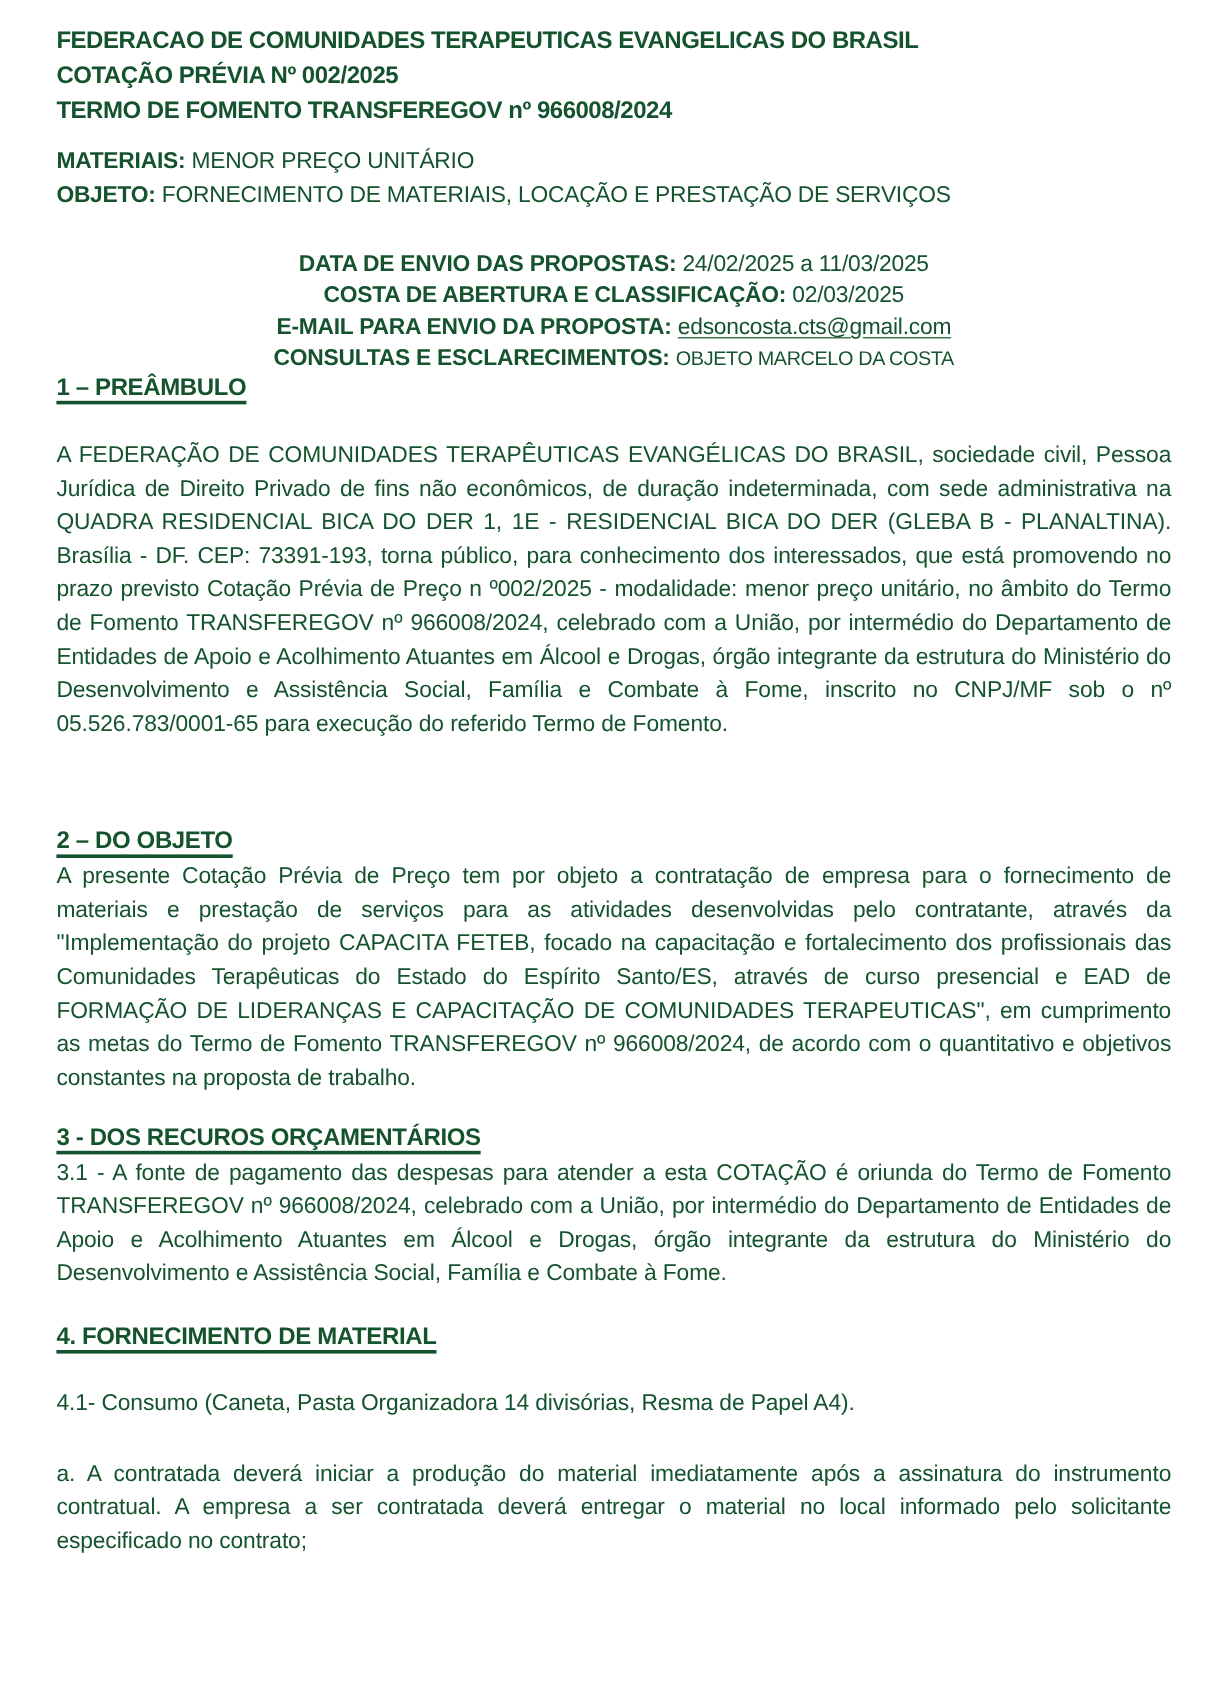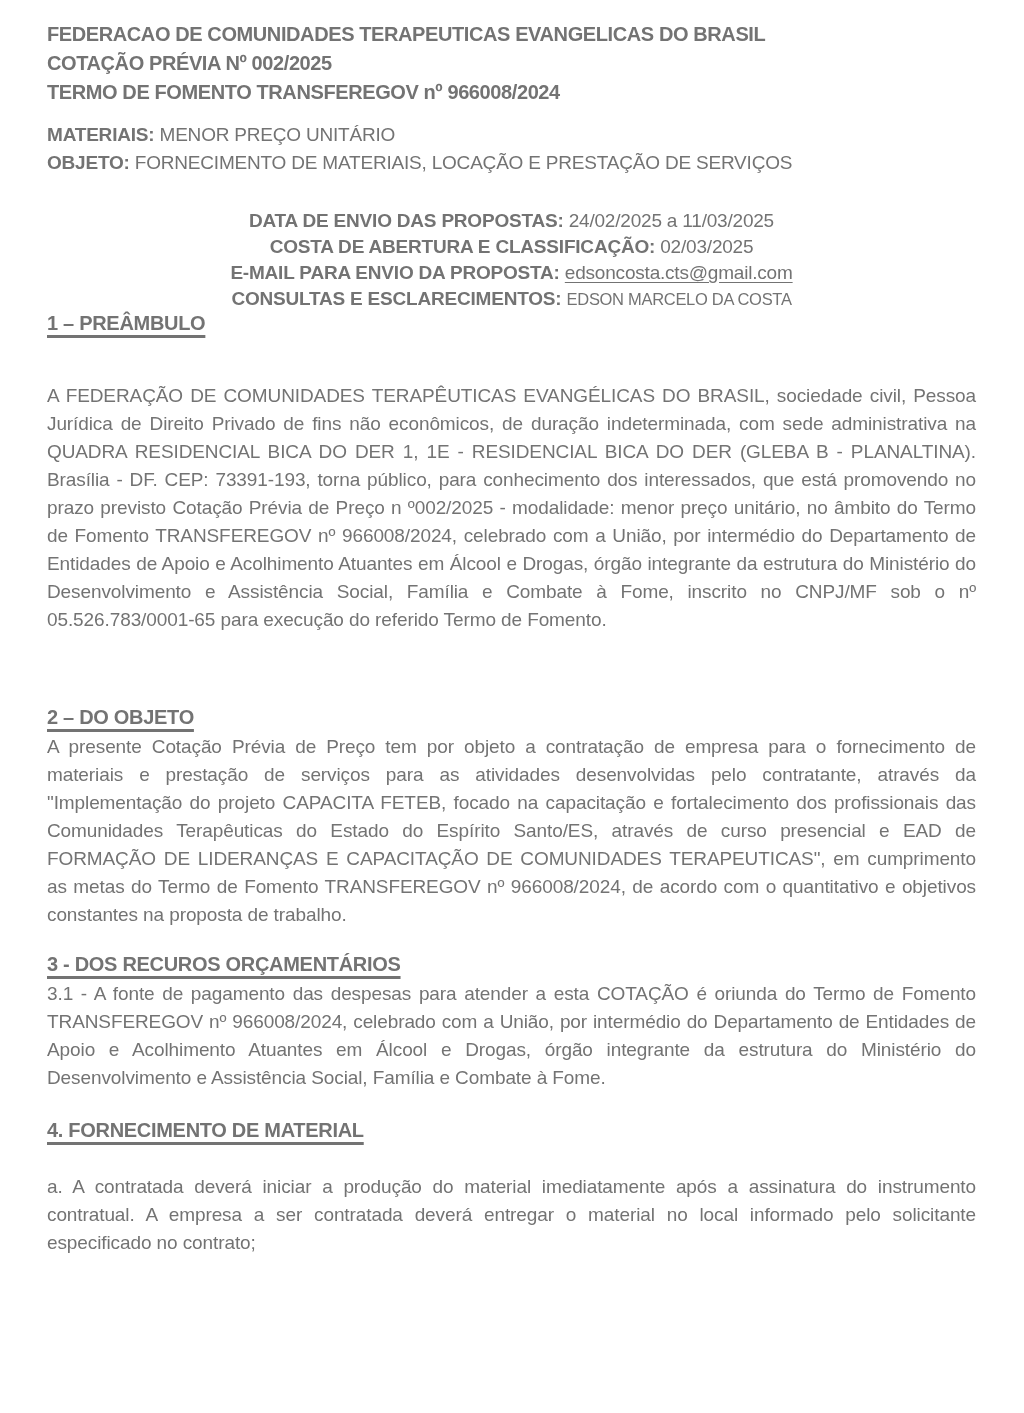--- a/index.html
+++ b/index.html
@@ -7,21 +7,21 @@
     margin: 0;
     padding: 0;
     background: #ffffff;
   }
   .page {
     position: relative;
     width: 1024px;
     height: 1413px;
     box-sizing: border-box;
     background: #ffffff;
-    color: #737373;
+    color: #14532d;
     padding: 20px 48px 0 47px;
     font-family: "Liberation Sans", "DejaVu Sans", sans-serif;
     overflow: hidden;
   }
 
   
   .doc-header .h-line {
     font-size: 20px;
     font-weight: 700;
     line-height: 29px;
@@ -53,21 +53,21 @@
     margin: 0;
   }
   .para {
     font-size: 19px;
     line-height: 28px;
     letter-spacing: -0.1px;
     text-align: justify;
     margin: 0;
   }
   .sec-1 .sec-heading { }
-  .sec-1 .para       { margin-top: 47px; }
+  .sec-1 .para       { margin-top: 31px; }
   .sec-2 .sec-heading { margin-top: 72px; }
   .sec-2 .para       { margin-top: 4px; }
   .sec-3 .sec-heading { margin-top: 24px; }
   .sec-3 .para       { margin-top: 4px; }
   .sec-4 .sec-heading { margin-top: 27px; }
   .sec-4 .para-a     { margin-top: 30px; text-align: left; }
   .sec-4 .para-b     { margin-top: 31px; }
 </style>
 </head>
 <body>
@@ -99,37 +99,38 @@
     <div class="kv-row">
       <span class="lbl">COSTA DE ABERTURA E CLASSIFICAÇÃO:</span>
       <span>02/03/2025</span>
     </div>
     <div class="kv-row">
       <span class="lbl">E-MAIL PARA ENVIO DA PROPOSTA:</span>
       <span class="value-underline">edsoncosta.cts@gmail.com</span>
     </div>
     <div class="kv-row">
       <span class="lbl">CONSULTAS E ESCLARECIMENTOS:</span>
-      <span class="value-small">EDSON MARCELO DA COSTA</span>
+      <span class="value-small">OBJETO MARCELO DA COSTA</span>
     </div>
   </div>
 
   <section class="sec-1">
     <h2 class="sec-heading">1 – PREÂMBULO</h2>
     <p class="para">A FEDERAÇÃO DE COMUNIDADES TERAPÊUTICAS EVANGÉLICAS DO BRASIL, sociedade civil, Pessoa Jurídica de Direito Privado de fins não econômicos, de duração indeterminada, com sede administrativa na QUADRA RESIDENCIAL BICA DO DER 1, 1E - RESIDENCIAL BICA DO DER (GLEBA B - PLANALTINA). Brasília - DF. CEP: 73391-193, torna público, para conhecimento dos interessados, que está promovendo no prazo previsto Cotação Prévia de Preço n º002/2025 - modalidade: menor preço unitário, no âmbito do Termo de Fomento TRANSFEREGOV nº 966008/2024, celebrado com a União, por intermédio do Departamento de Entidades de Apoio e Acolhimento Atuantes em Álcool e Drogas, órgão integrante da estrutura do Ministério do Desenvolvimento e Assistência Social, Família e Combate à Fome, inscrito no CNPJ/MF sob o nº 05.526.783/0001-65 para execução do referido Termo de Fomento.</p>
   </section>
 
   <section class="sec-2">
     <h2 class="sec-heading">2 – DO OBJETO</h2>
     <p class="para">A presente Cotação Prévia de Preço tem por objeto a contratação de empresa para o fornecimento de materiais e prestação de serviços para as atividades desenvolvidas pelo contratante, através da "Implementação do projeto CAPACITA FETEB, focado na capacitação e fortalecimento dos profissionais das Comunidades Terapêuticas do Estado do Espírito Santo/ES, através de curso presencial e EAD de FORMAÇÃO DE LIDERANÇAS E CAPACITAÇÃO DE COMUNIDADES TERAPEUTICAS", em cumprimento as metas do Termo de Fomento TRANSFEREGOV nº 966008/2024, de acordo com o quantitativo e objetivos constantes na proposta de trabalho.</p>
   </section>
 
   <section class="sec-3">
     <h2 class="sec-heading">3 - DOS RECUROS ORÇAMENTÁRIOS</h2>
     <p class="para">3.1 - A fonte de pagamento das despesas para atender a esta COTAÇÃO é oriunda do Termo de Fomento TRANSFEREGOV nº 966008/2024, celebrado com a União, por intermédio do Departamento de Entidades de Apoio e Acolhimento Atuantes em Álcool e Drogas, órgão integrante da estrutura do Ministério do Desenvolvimento e Assistência Social, Família e Combate à Fome.</p>
   </section>
 
   <section class="sec-4">
     <h2 class="sec-heading">4. FORNECIMENTO DE MATERIAL</h2>
+    <p class="para para-a">4.1- Consumo (Caneta, Pasta Organizadora 14 divisórias, Resma de Papel A4).</p>
     <p class="para para-b">a. A contratada deverá iniciar a produção do material imediatamente após a assinatura do instrumento contratual. A empresa a ser contratada deverá entregar o material no local informado pelo solicitante especificado no contrato;</p>
   </section>
 
 </div>
 
 </body></html>

